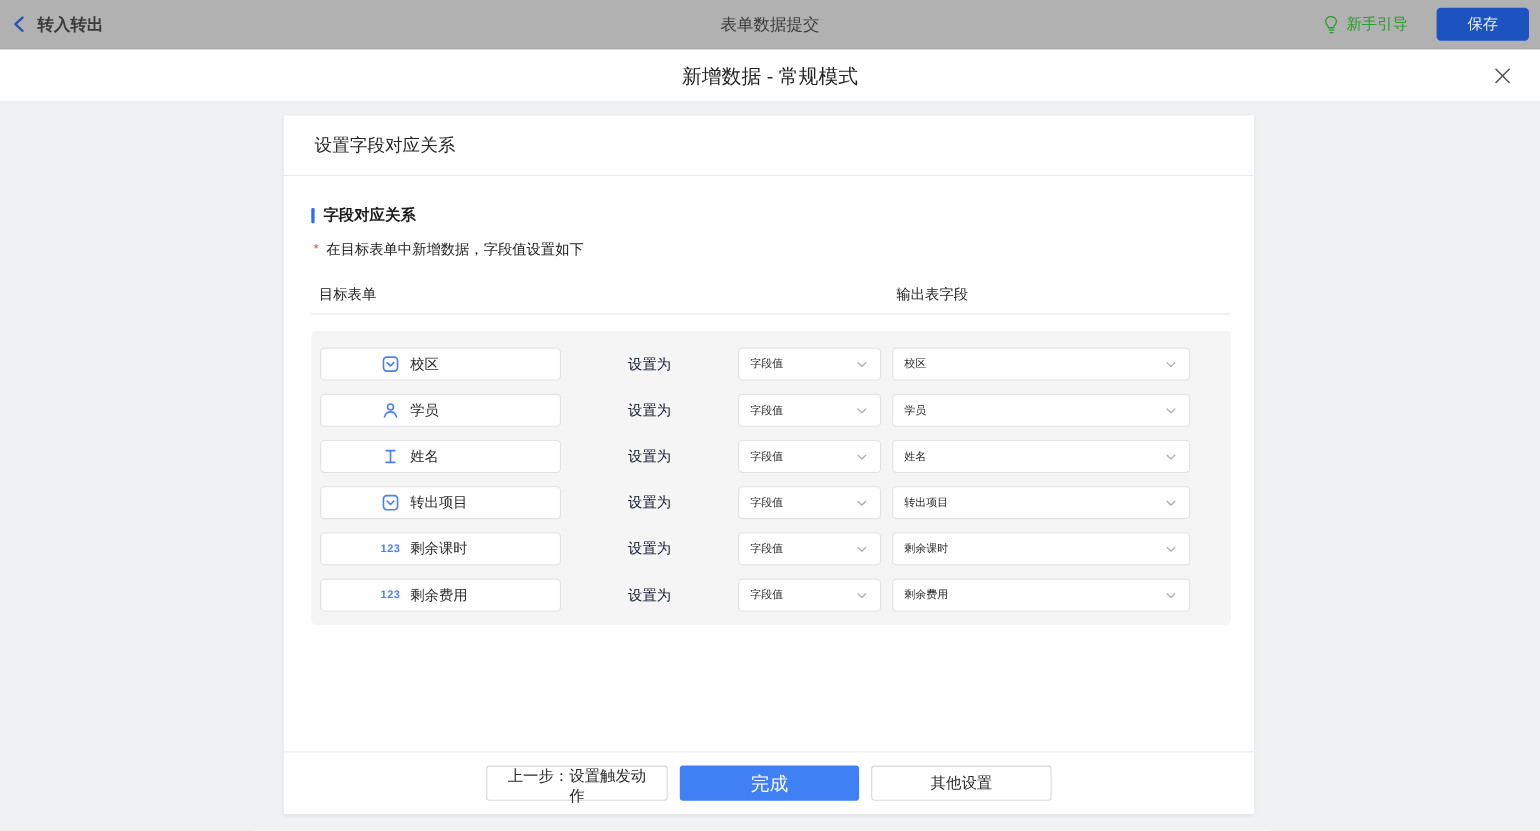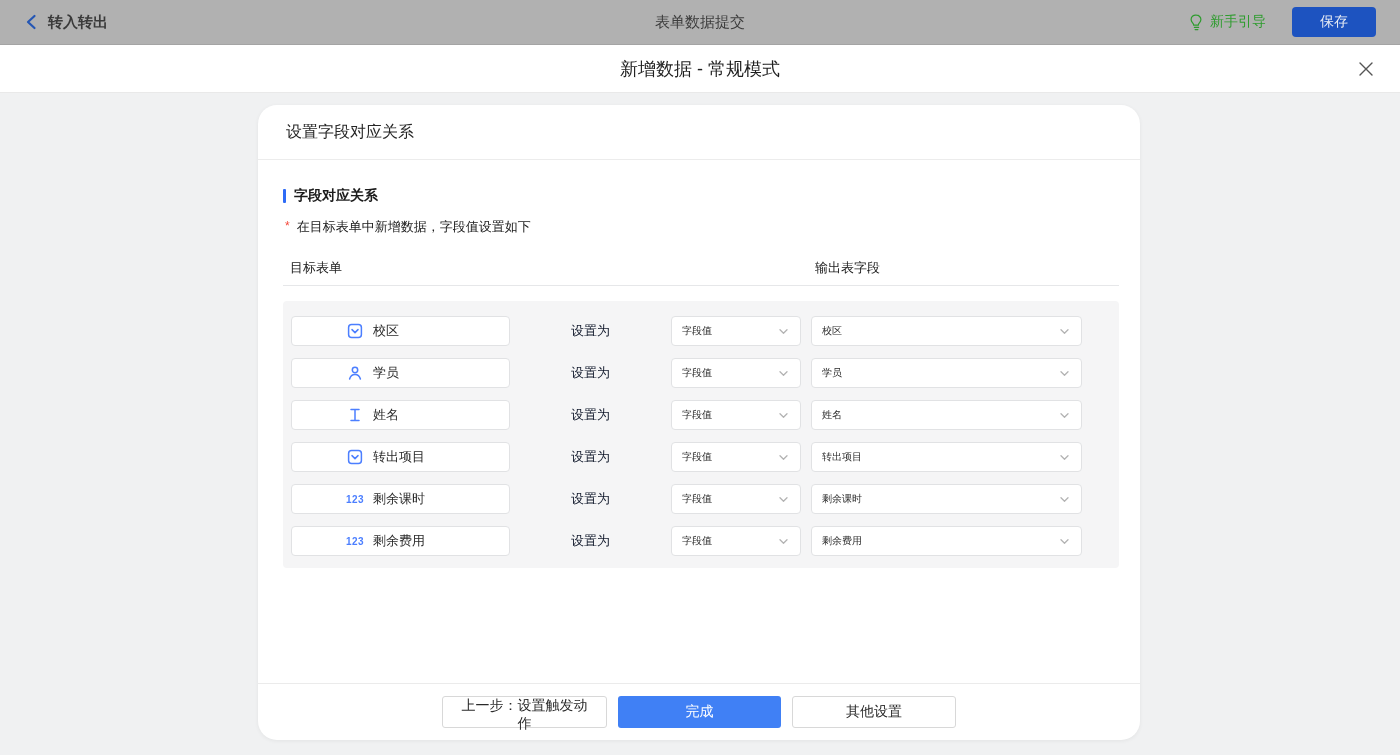--- a/index.html
+++ b/index.html
@@ -2,38 +2,38 @@
 <html><head>
 <meta charset="utf-8">
 <style>
   * { margin:0; padding:0; box-sizing:border-box; }
   html,body { width:1400px; height:755px; }
   body { font-family:"Liberation Sans","DejaVu Sans",sans-serif; }
   .stage { position:relative; width:1400px; height:755px; background:#f0f1f2; overflow:hidden; }
 
   
   .topbar { position:absolute; top:0; left:0; right:0; height:45px; background:#b1b1b1;
-            display:flex; align-items:center; padding:0 24px; border-bottom:1px solid #a4a4a4; }
+            display:flex; align-items:center; padding:0 10px; border-bottom:1px solid #a4a4a4; }
   .topbar-left { display:flex; align-items:center; gap:10px; cursor:pointer; }
   .back-label { font-size:15px; font-weight:700; color:#3a3a3a; }
   .topbar-title { position:absolute; left:0; right:0; text-align:center; font-size:15px; color:#3c3c3c; pointer-events:none; }
   .topbar-right { margin-left:auto; display:flex; align-items:center; gap:26px; z-index:2; }
   .guide { display:flex; align-items:center; gap:6px; font-size:14px; color:#2e9c2e; cursor:pointer; }
   .save-btn { width:84px; height:30px; border:none; border-radius:4px; background:#1d53c0;
               color:#e9edf4; font-size:14px; cursor:pointer; font-family:inherit; }
 
   
   .dialog-header { position:absolute; top:45px; left:0; right:0; height:48px; background:#ffffff;
                    border-bottom:1px solid #e9e9e9; display:flex; align-items:center; justify-content:center; }
   .dialog-title { font-size:18px; font-weight:500; color:#1f1f1f; }
   .close-btn { position:absolute; right:26px; top:16px; width:16px; height:16px; cursor:pointer; display:flex; }
 
   
   .card { position:absolute; left:258px; top:105px; width:882px; height:635px; background:#ffffff;
-          border-radius:19px; box-shadow:0 1px 4px rgba(0,0,0,0.06); }
+          border-radius:1px; box-shadow:0 1px 4px rgba(0,0,0,0.06); }
   .card-header { height:55px; display:flex; align-items:center; padding:0 28px; font-size:16px;
                  color:#262626; border-bottom:1px solid #ececec; }
   .card-body { padding:0 21px 0 25px; }
   .section-title-row { margin-top:27px; display:flex; align-items:center; gap:8px; }
   .blue-bar { width:3px; height:14px; background:#2e6bf6; border-radius:1px; }
   .section-title { font-size:14px; font-weight:700; color:#1c1c1c; }
   .desc-row { margin-top:13px; display:flex; align-items:flex-start; font-size:13px; color:#212121; padding-left:2px; }
   .asterisk { color:#f5483b; margin-right:7px; font-size:12px; line-height:17px; }
   .cols-row { position:relative; margin-top:19px; height:31px; border-bottom:1px solid #e6e7e9;
               font-size:13px; color:#222222; padding-left:7px; }
@@ -58,21 +58,21 @@
   .dd-value { font-size:10px; color:#2a2a2a; }
 
   
   .card-footer { position:absolute; left:0; right:0; bottom:0; height:57px; border-top:1px solid #ebebeb;
                  display:flex; align-items:center; justify-content:center; gap:11px; }
   .btn-outline { height:32px; background:#ffffff; border:1px solid #d8d8d8; border-radius:3px;
                  font-size:14px; color:#2a2a2a; cursor:pointer; font-family:inherit; padding:0 18px; }
   .btn-prev { width:165px; }
   .btn-other { width:164px; }
   .btn-primary { width:163px; height:32px; background:#4080f5; border:none; border-radius:3px;
-                 font-size:14px; color:#ffffff; cursor:pointer; font-family:inherit; }
+                 font-size:17px; color:#ffffff; cursor:pointer; font-family:inherit; }
 </style>
 </head>
 <body>
 
 <div class="stage">
 
   <header class="topbar">
     <div class="topbar-left">
       <span style="display:flex;">
         <svg width="14" height="16" viewBox="0 0 14 16">

